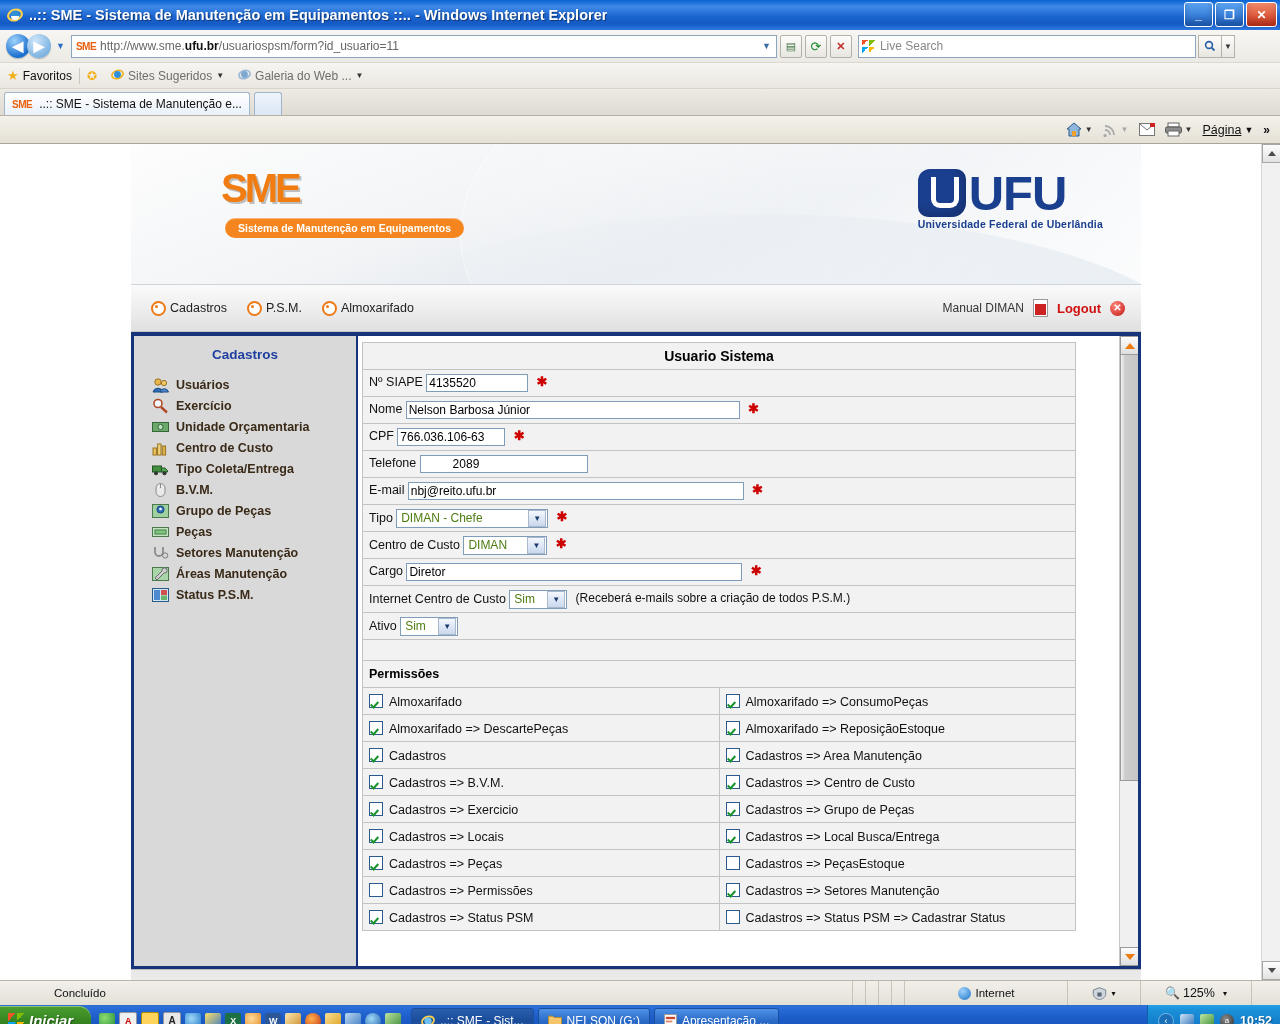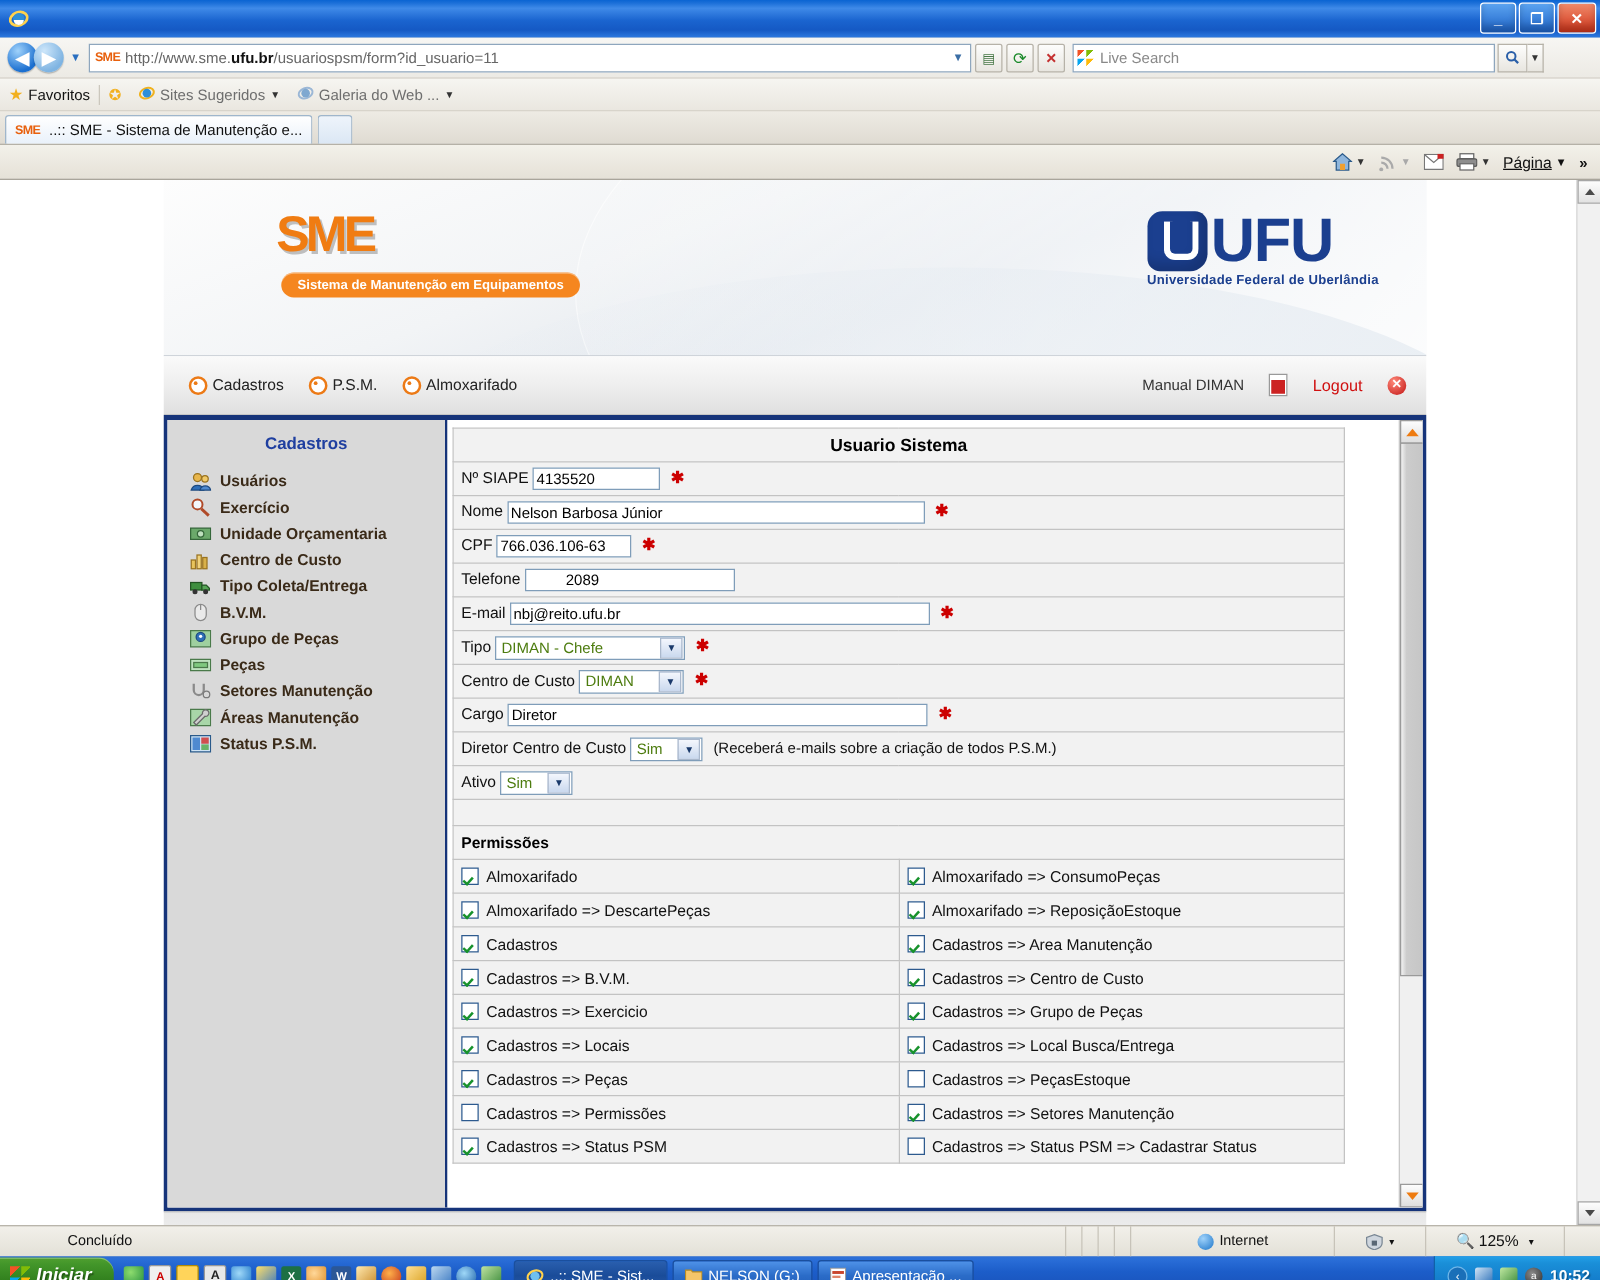--- a/index.html
+++ b/index.html
@@ -155,25 +155,25 @@
   #sitenav{
     height:46px;background:linear-gradient(to bottom,#fafafa,#ededed 55%,#e0e0e0);
     border-bottom:1px solid #c6c6c6;display:flex;align-items:center;position:relative;
   }
   .navlink{display:flex;align-items:center;gap:4px;margin-left:20px;font-size:12.5px;color:#222;}
   .bullet{
     width:11px;height:11px;border-radius:50%;border:2px solid #ec7a16;background:#fff;
     display:inline-block;position:relative;
   }
   .bullet:after{content:"";position:absolute;left:2px;top:2px;width:3px;height:3px;border-radius:50%;background:#ec7a16;}
-  #navright{margin-left:auto;display:flex;align-items:center;gap:20px;padding-right:16px;}
+  #navright{margin-left:auto;display:flex;align-items:center;gap:9px;padding-right:16px;}
   #navright .manual{font-size:12px;color:#333;}
   .pdf-ico{width:13px;height:16px;background:#fff;border:1px solid #999;position:relative;}
   .pdf-ico:after{content:"";position:absolute;left:1px;top:4px;right:1px;bottom:1px;background:#cc2222;}
-  .logout{color:#d01010;font-weight:normal;font-size:13px;}
+  .logout{color:#d01010;font-weight:bold;font-size:13px;}
   .xcircle{
     width:15px;height:15px;border-radius:50%;background:radial-gradient(circle at 35% 30%,#ff8a7a,#c11313);
     color:#fff;font-size:10px;font-weight:bold;display:flex;align-items:center;justify-content:center;line-height:1;
   }
 
   
   #contentframe{
     margin:0 0 0 0;border:3px solid #16347a;border-top-width:4px;height:630px;display:flex;background:#fff;
   }
   #sidebar{
@@ -307,20 +307,21 @@
 <body>
 
 <div id="titlebar">
   <span class="tb-icon">
     <svg width="16" height="16" viewBox="0 0 16 16">
         <ellipse cx="8" cy="8" rx="7" ry="5.2" fill="none" stroke="#ffd24d" stroke-width="2.2" transform="rotate(-20 8 8)"></ellipse>
         <circle cx="8" cy="8" r="4.6" fill="#2f8fd8"></circle>
         <path d="M4 9 h8 a4 4 0 0 1 -8 0 z" fill="#fff"></path>
       </svg>
   </span>
+  <span class="tb-title">..:: SME - Sistema de Manutenção em Equipamentos ::.. - Windows Internet Explorer</span>
   <div id="winbtns">
     <div class="winbtn min">_</div>
     <div class="winbtn max">❐</div>
     <div class="winbtn cls">✕</div>
   </div>
 </div>
 
 <div id="addrbar">
   <div class="navarrow back">◀</div>
   <div class="navarrow fwd">▶</div>
@@ -666,21 +667,21 @@
             <tr>
                   <td colspan="2">
               <span class="lbl">Cargo</span>
               <input class="ti" style="width: 330px;" value="Diretor">
               <span class="req">✱</span>
             </td>
                 </tr>
 
             <tr>
                   <td colspan="2">
-              <span class="lbl">Diretor Centro de Custo</span>
+              <span class="lbl">Internet Centro de Custo</span>
               <span class="selbox" style="width:56px">
                 <span class="val" style="flex:1">Sim</span>
                 <span class="arw">▼</span>
               </span>
               <span class="hint">(Receberá e-mails sobre a criação de todos P.S.M.)</span>
             </td>
                 </tr>
 
             <tr>
                   <td colspan="2">

